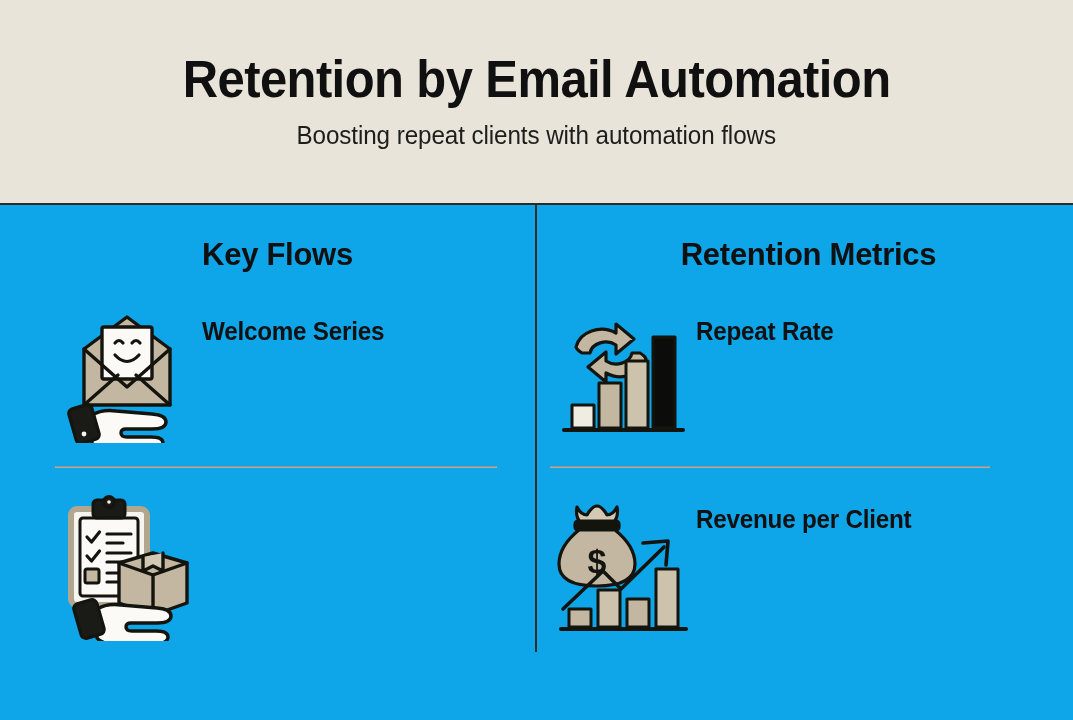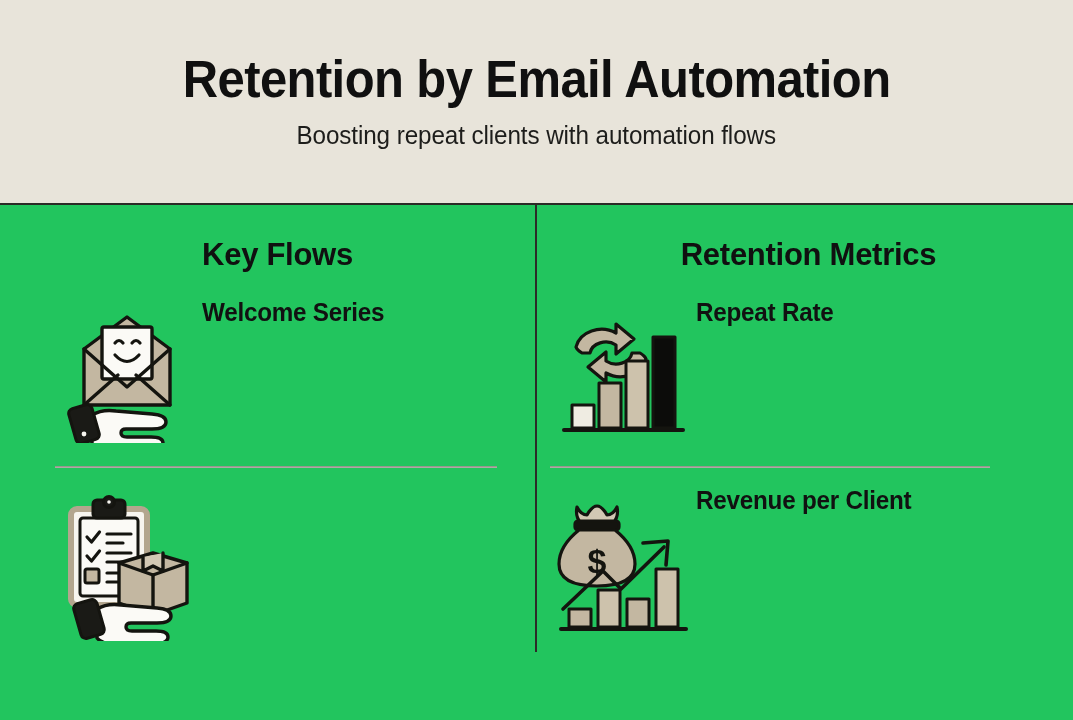--- a/index.html
+++ b/index.html
@@ -4,21 +4,21 @@
 <title>Retention by Email Automation</title>
 <style>
   * { margin:0; padding:0; box-sizing:border-box; }
   html,body { width:1073px; height:720px; }
   body {
     background:#f2f1ec;
     font-family:"Liberation Sans", sans-serif;
     color:#141414;
     overflow:hidden;
   }
-  .page { position:relative; width:1073px; height:720px; background:#22c55e; }
+  .page { position:relative; width:1073px; height:720px; background:#0ea5e9; }
 
   
   .header {
     position:absolute; left:0; top:0; width:1073px; height:205px;
     background:#e8e4da;
     border-bottom:2px solid #2a2a26;
     display:flex; flex-direction:column;
     align-items:center; justify-content:center;
   }
   .title {
@@ -63,21 +63,21 @@
   .col-left  .item-1 { left:52px;  top:92px;  }
   .col-left  .item-2 { left:52px;  top:280px; }
   .col-right .item-1 { left:36px;  top:92px;  }
   .col-right .item-2 { left:36px;  top:280px; }
 
   .icon-box {
     width:150px; flex:0 0 150px;
     display:flex; align-items:flex-start; justify-content:center;
     padding-top:6px;
   }
-  .item-text { padding-top:2px; }
+  .item-text { padding-top:2px;margin-top:19px; }
   .item-head {
     font-size:25px; font-weight:bold; color:#111;
     letter-spacing:-0.25px; line-height:1.1;
     margin-bottom:7px;
     transform:scaleX(0.97); transform-origin:left center;
   }
   ul.bullets { list-style:none; margin:0; padding:0; }
   ul.bullets li {
     position:relative; padding-left:21px;
     font-size:19px; line-height:1.47; color:#15150f;

